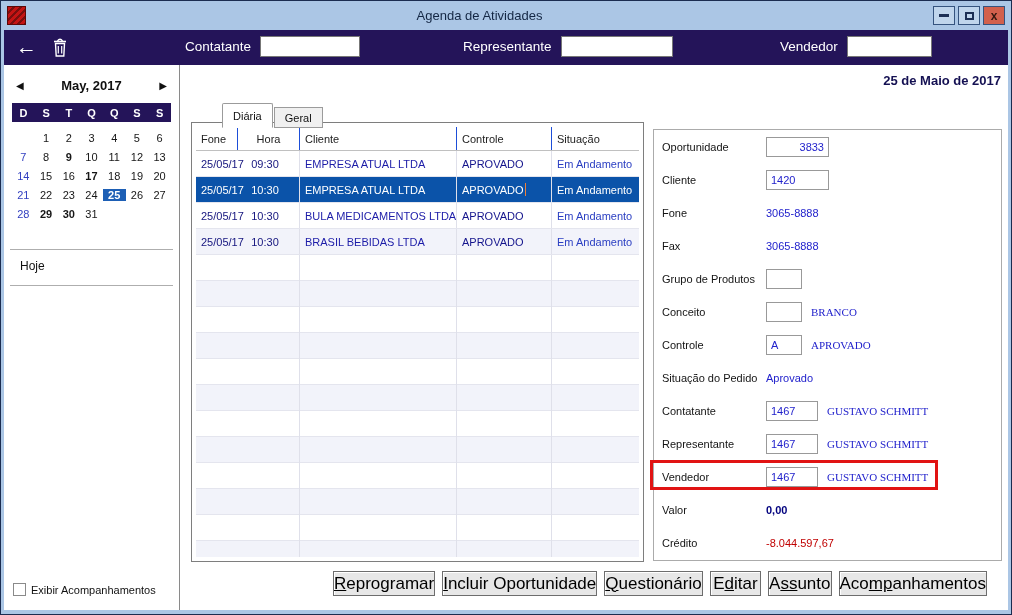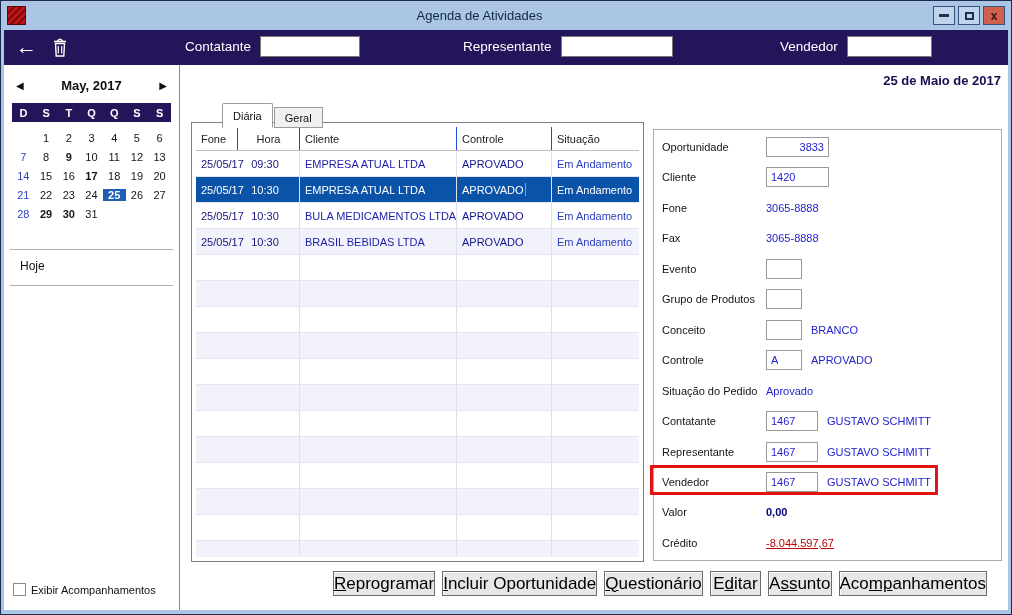--- a/index.html
+++ b/index.html
@@ -102,24 +102,24 @@
     display:flex; flex-direction:column; justify-content:space-between; }
   .d-row { height:22px; display:flex; align-items:center; position:relative; font-size:11px; }
   .d-label { width:104px; color:#141414; flex:none; }
   .d-input { height:20px; border:1px solid #999; background:#fff; color:#2222cc;
     font-size:11px; font-family:inherit; padding:0 4px; }
   .w-num { width:63px; text-align:right; }
   .w-numl { width:63px; }
   .w-wide { width:218px; }
   .w-sm { width:36px; }
   .w-code { width:52px; }
-  .d-desc { margin-left:9px; color:#2222cc; }
+  .d-desc { margin-left:9px; color:#2222cc;font-family:Liberation Serif, serif; }
   .d-text { color:#2222cc; }
   .d-text.valor { color:#00007e; font-weight:bold; }
-  .d-text.credito { color:#c00000;text-decoration:underline; }
+  .d-text.credito { color:#c00000; }
   .d-row.highlighted::after { content:""; position:absolute; left:-12px; top:-6px;
     width:282px; height:24px; border:3px solid #e11313; pointer-events:none; }
   
   .footer { position:absolute; left:152px; right:21px; bottom:14px; display:flex; gap:7px; }
   .btn { flex:1; height:25px; background:#e7e7e7; border:1px solid #6d6d6d;
     box-shadow:inset 1px 1px 0 #ffffff; font-size:17px; color:#000;
     display:flex; align-items:center; justify-content:center; cursor:default; white-space:nowrap; }
   .btn .u { text-decoration:underline; }
 </style>
 </head>
@@ -299,24 +299,20 @@
           </div>
           <div class="d-row">
             <span class="d-label">Fone</span>
             <span class="d-text">3065-8888</span>
           </div>
           <div class="d-row">
             <span class="d-label">Fax</span>
             <span class="d-text">3065-8888</span>
           </div>
           <div class="d-row">
-            <span class="d-label">Evento</span>
-            <input class="d-input w-sm" value="" style="">
-          </div>
-          <div class="d-row">
             <span class="d-label">Grupo de Produtos</span>
             <input class="d-input w-sm" value="" style="">
           </div>
           <div class="d-row">
             <span class="d-label">Conceito</span>
             <input class="d-input w-sm" value="" style="">
             <span class="d-desc">BRANCO</span>
           </div>
           <div class="d-row">
             <span class="d-label">Controle</span>

